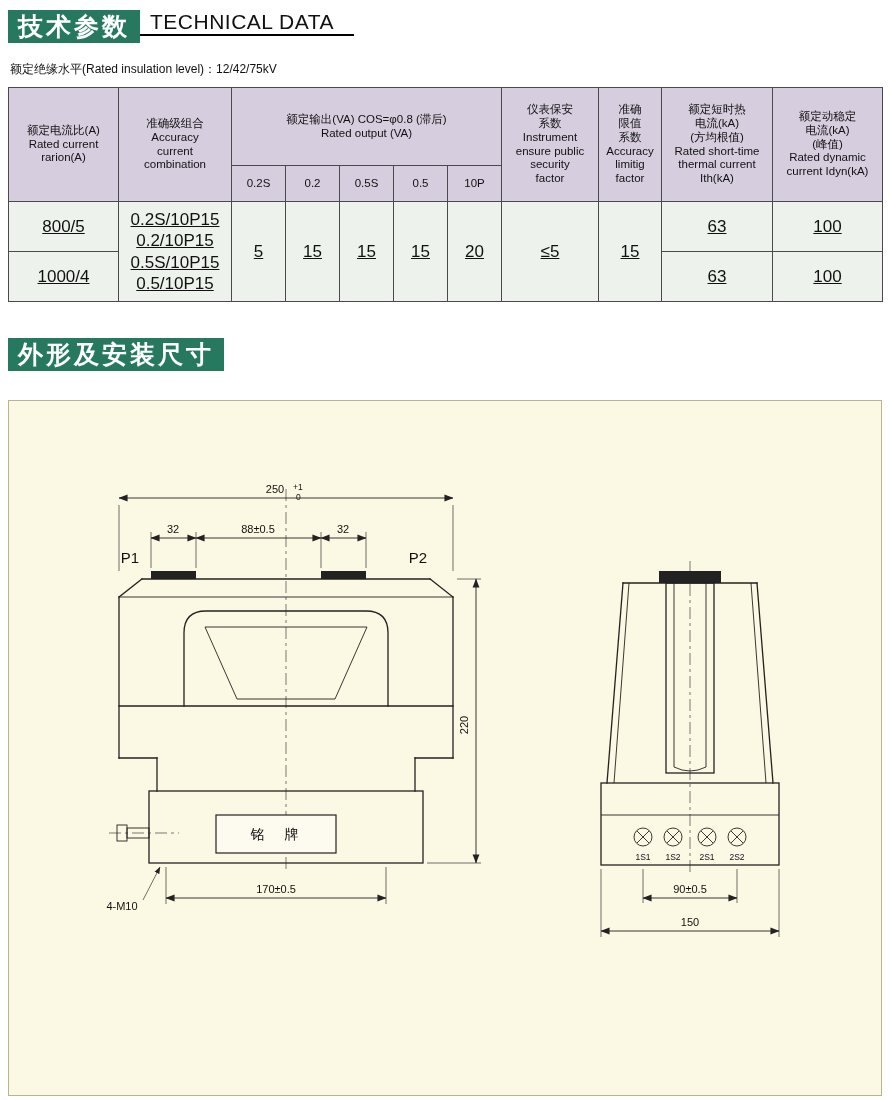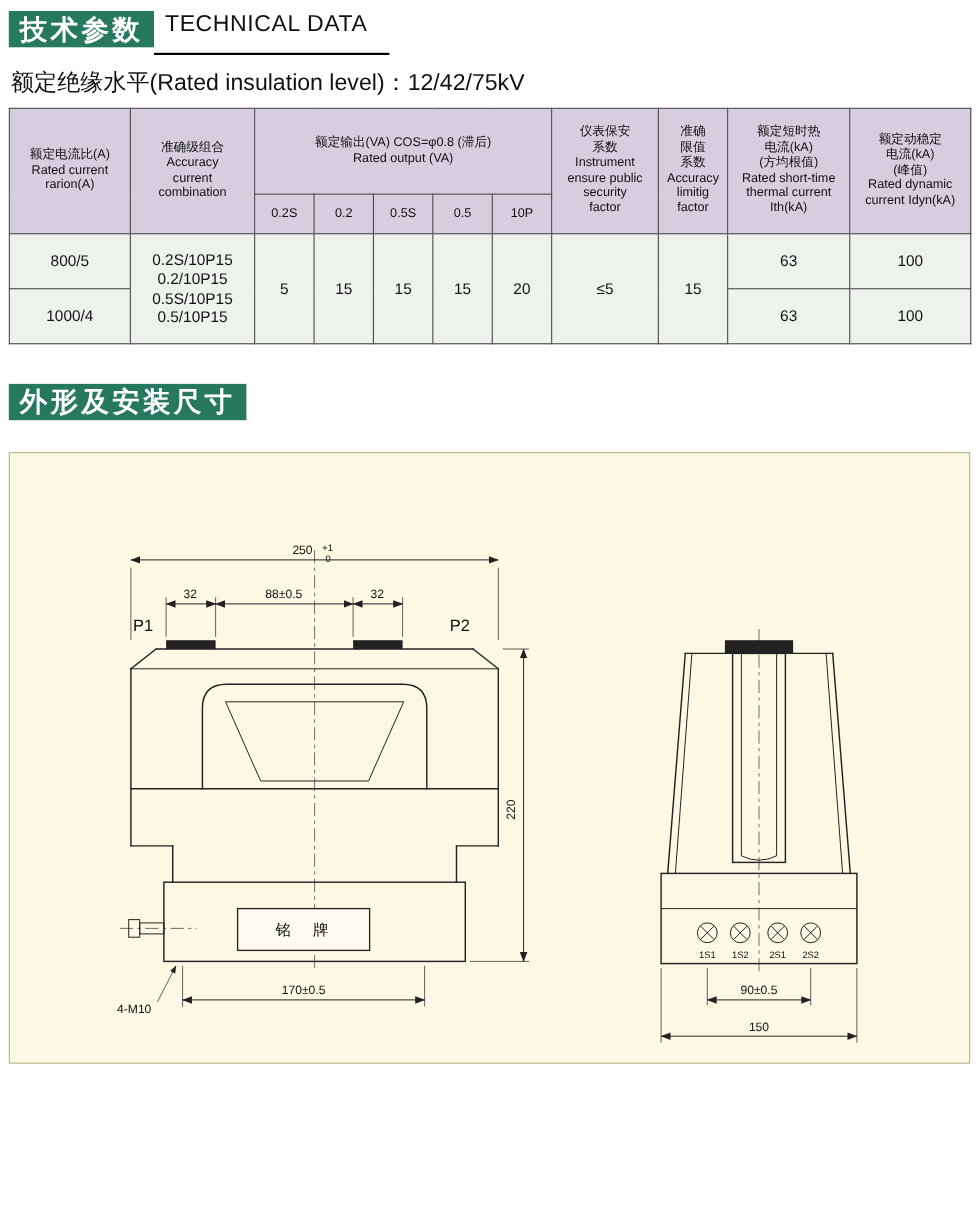--- a/index.html
+++ b/index.html
@@ -9,35 +9,35 @@
     font-family:"Liberation Sans","DejaVu Sans",sans-serif;
     padding:8px; overflow:hidden; color:#111;
   }
   .sec-header { display:flex; align-items:flex-start; height:38px; margin-top:2px; }
   .cn-badge {
     background:#26785e; color:#fff; font-size:25px; font-weight:bold;
     letter-spacing:3px; display:flex; align-items:center; padding:0 10px;
   }
   .en-title {
     border-bottom:2px solid #000; display:flex; align-items:center;
-    font-size:21px; padding:0 20px 14px 10px; letter-spacing:.5px; white-space:nowrap;
+    font-size:21px; padding:0 20px 0 10px; letter-spacing:.5px; white-space:nowrap;
   }
   .ws { word-spacing:12px; }
-  .note { font-size:21px; margin:13px 0 9px 2px; }
+  .note { font-size:12px; margin:13px 0 9px 2px; }
   table { border-collapse:collapse; table-layout:fixed; width:874px; }
   th,td { border:1px solid #4a4a4a; text-align:center; vertical-align:middle; padding:1px; }
   th { background:#d6cede; font-weight:normal; font-size:11.5px; line-height:1.2; }
-  td { background:#edf2ec; font-size:14px; line-height:1.25; }
+  td { background:#edf2ec; font-size:17px; line-height:1.25;text-decoration:underline; }
   .preline { white-space:pre-line; }
   thead tr:nth-child(1) { height:78px; }
   thead tr:nth-child(2) { height:36px; }
   tbody tr { height:50px; }
   .sec2 { margin-top:36px; }
   .panel {
-    margin-top:24px; width:874px; height:556px;
+    margin-top:24px; width:874px; height:696px;
     background:#fbf8e3; border:1px solid #b9b48a;
   }
   svg text { font-family:"Liberation Sans","DejaVu Sans",sans-serif; fill:#111; }
   .bl  { stroke:#222; stroke-width:1.3; fill:none; stroke-linecap:square; }
   .tl  { stroke:#222; stroke-width:0.9; fill:none; }
   .dml { stroke:#222; stroke-width:0.9; fill:none; }
   .ext { stroke:#333; stroke-width:0.7; }
   .cl  { stroke:#444; stroke-width:0.7; stroke-dasharray:12 4 3 4; }
   .dt    { font-size:11px; text-anchor:middle; }
   .dts   { font-size:8.5px; }

